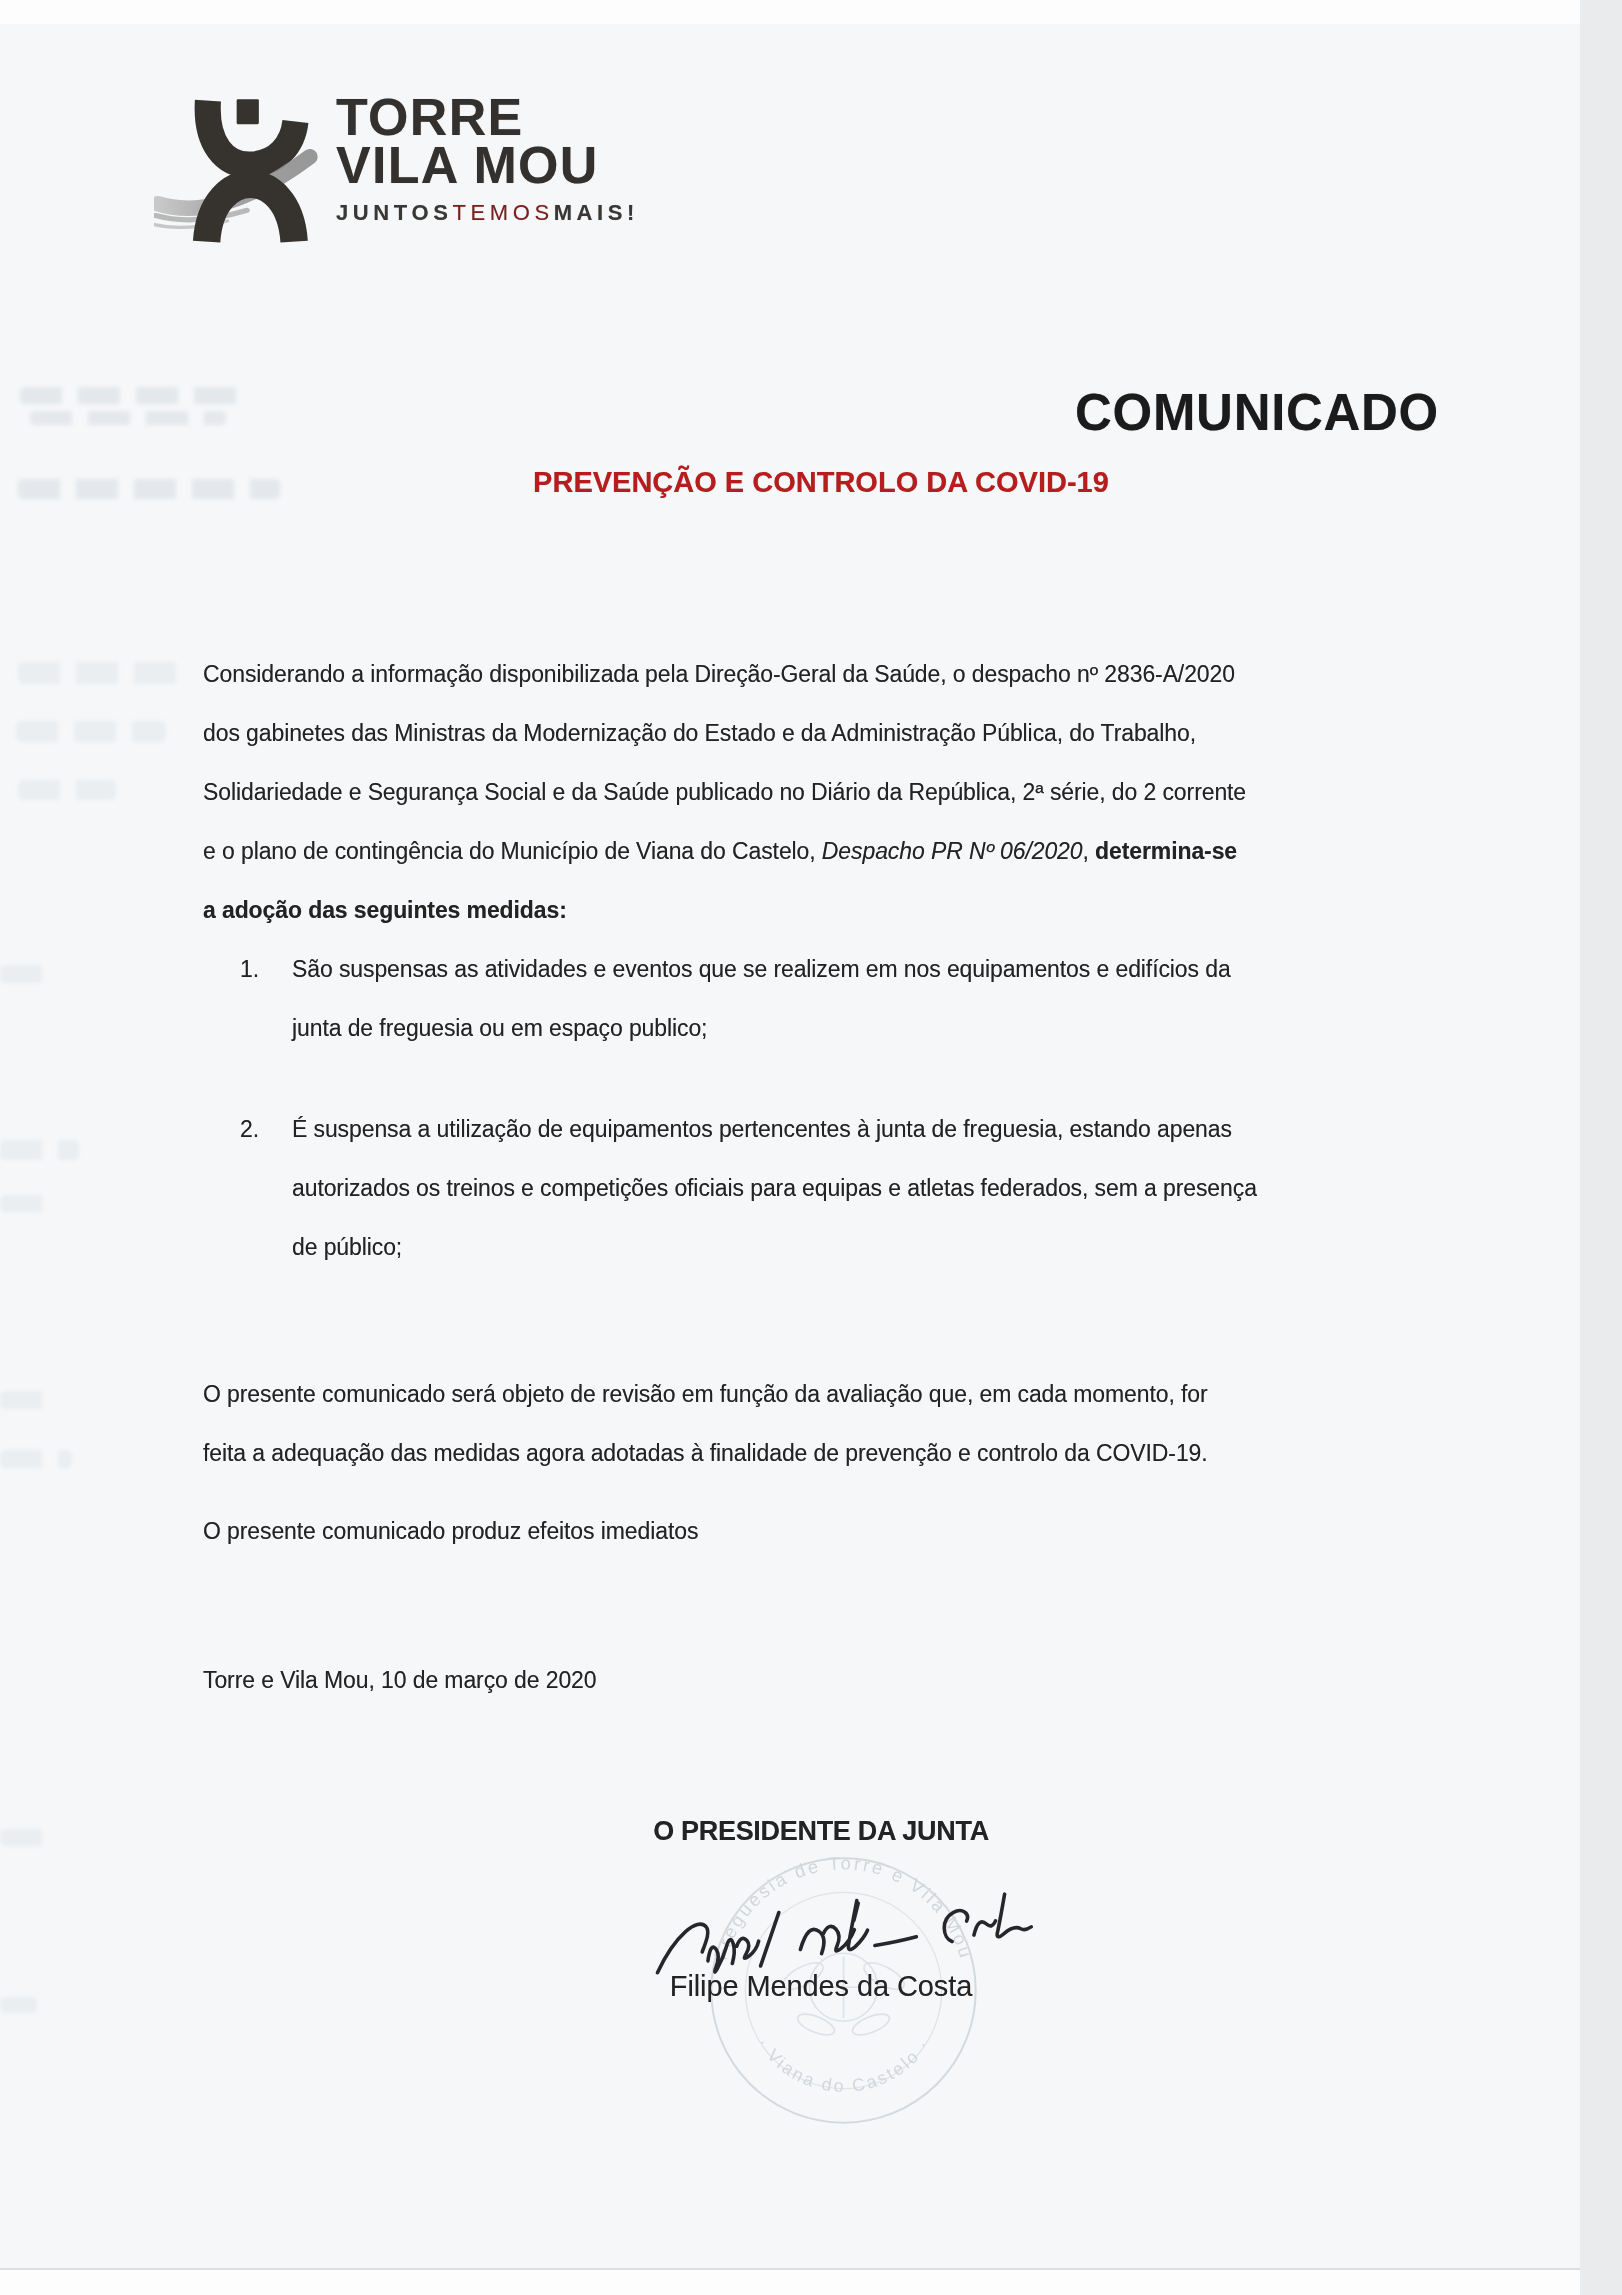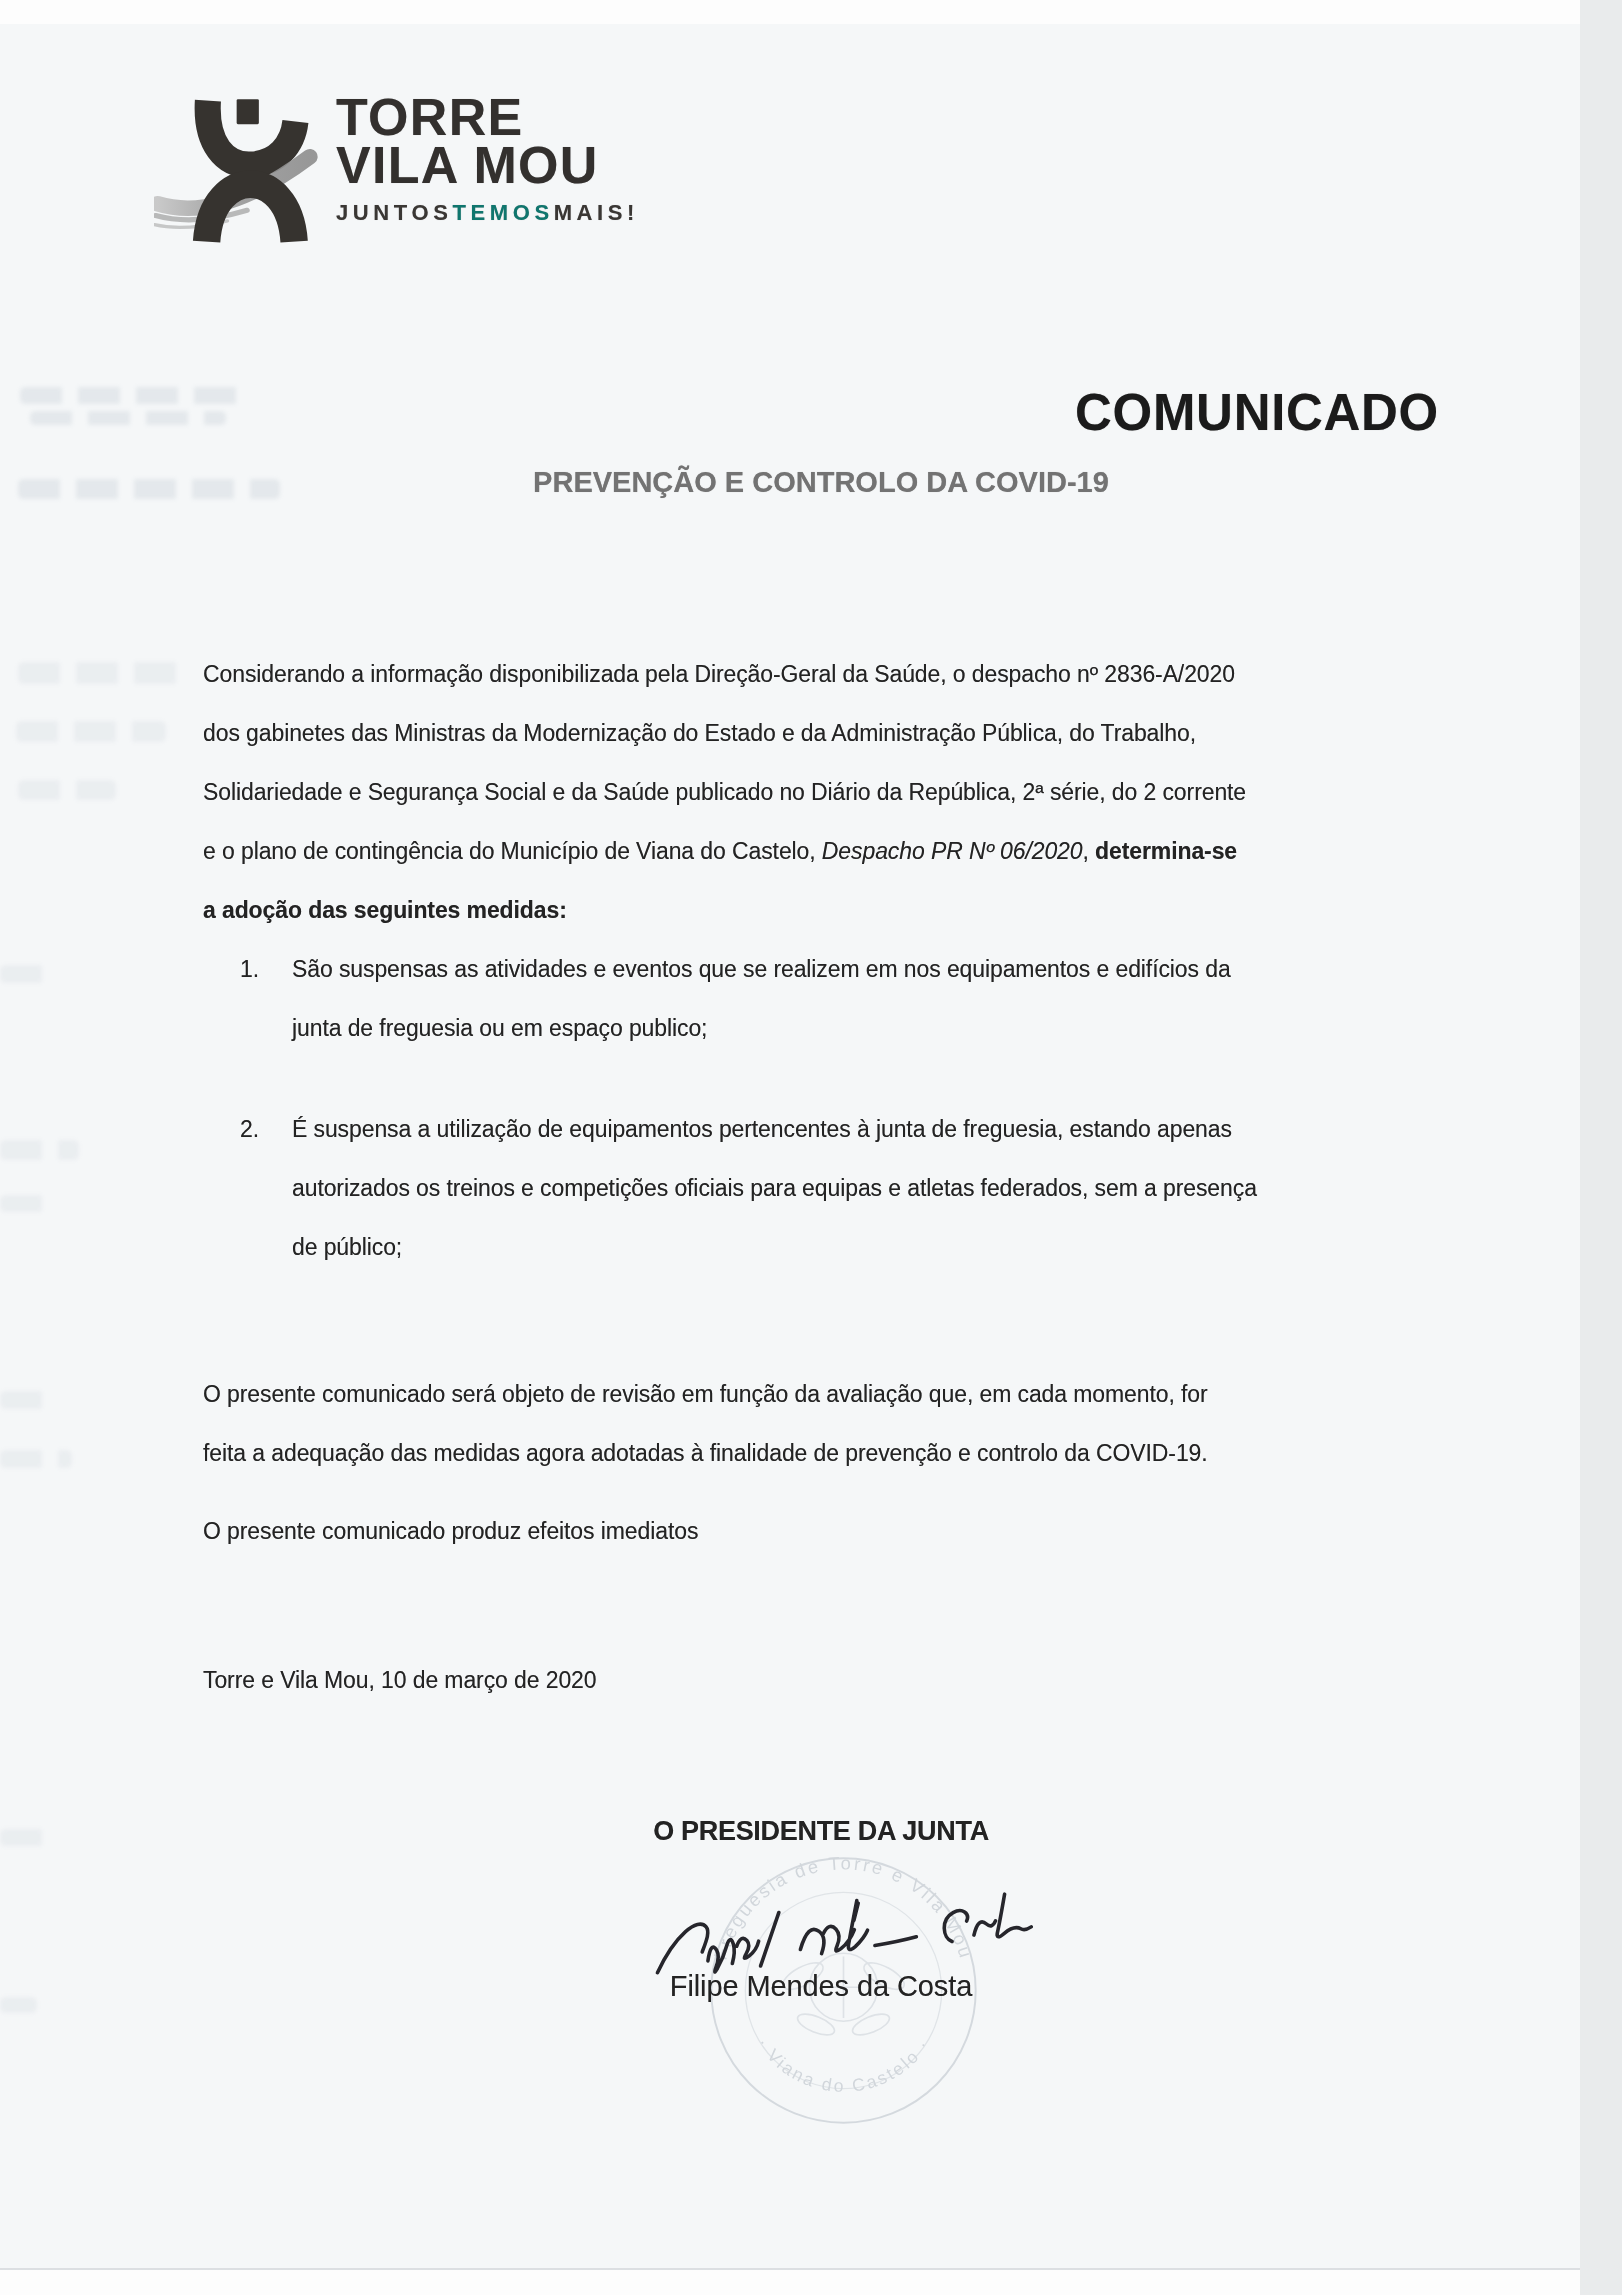--- a/index.html
+++ b/index.html
@@ -26,31 +26,31 @@
   .logo-text{position:absolute;left:336px;top:93px;color:#33302e;}
   .logo-name{
     font-weight:bold;font-size:52px;line-height:48px;letter-spacing:1.3px;
     text-shadow:0 0 0.7px rgba(40,40,40,.4);
   }
   .logo-tagline{
     margin-top:10.5px;font-size:22px;letter-spacing:4.6px;color:#3a3734;
     text-shadow:0 0 0.7px rgba(40,40,40,.35);
   }
   .logo-tagline .b{font-weight:bold;}
-  .logo-tagline .r{font-weight:bold;color:#0f766e;}
+  .logo-tagline .r{font-weight:normal;color:#7f1d1d;}
 
   
   .title{
     position:absolute;left:203px;top:383px;width:1236px;
     text-align:right;font-size:51px;font-weight:bold;color:#1b1b1b;
     letter-spacing:0.7px;text-shadow:0 0 0.7px rgba(25,25,25,.45);
   }
   .subtitle{
     position:absolute;left:203px;top:466px;width:1236px;
-    text-align:center;font-size:29px;font-weight:bold;color:#737373;
+    text-align:center;font-size:29px;font-weight:bold;color:#b91c1c;
     text-shadow:0 0 0.7px rgba(25,25,25,.4);
   }
 
   
   .block{
     position:absolute;left:203px;width:1236px;
     font-size:23px;line-height:59px;color:#232323;
     letter-spacing:-0.1px;
     text-shadow:0 0 0.5px rgba(35,35,35,.4);
   }

